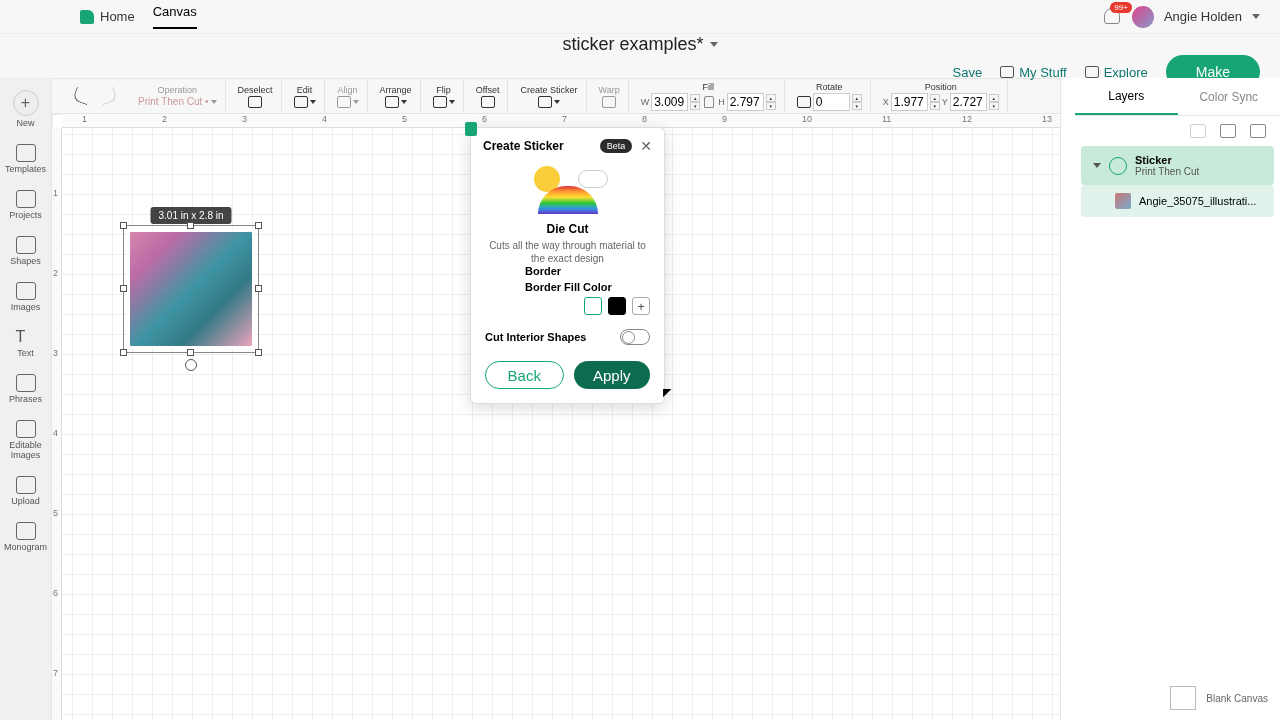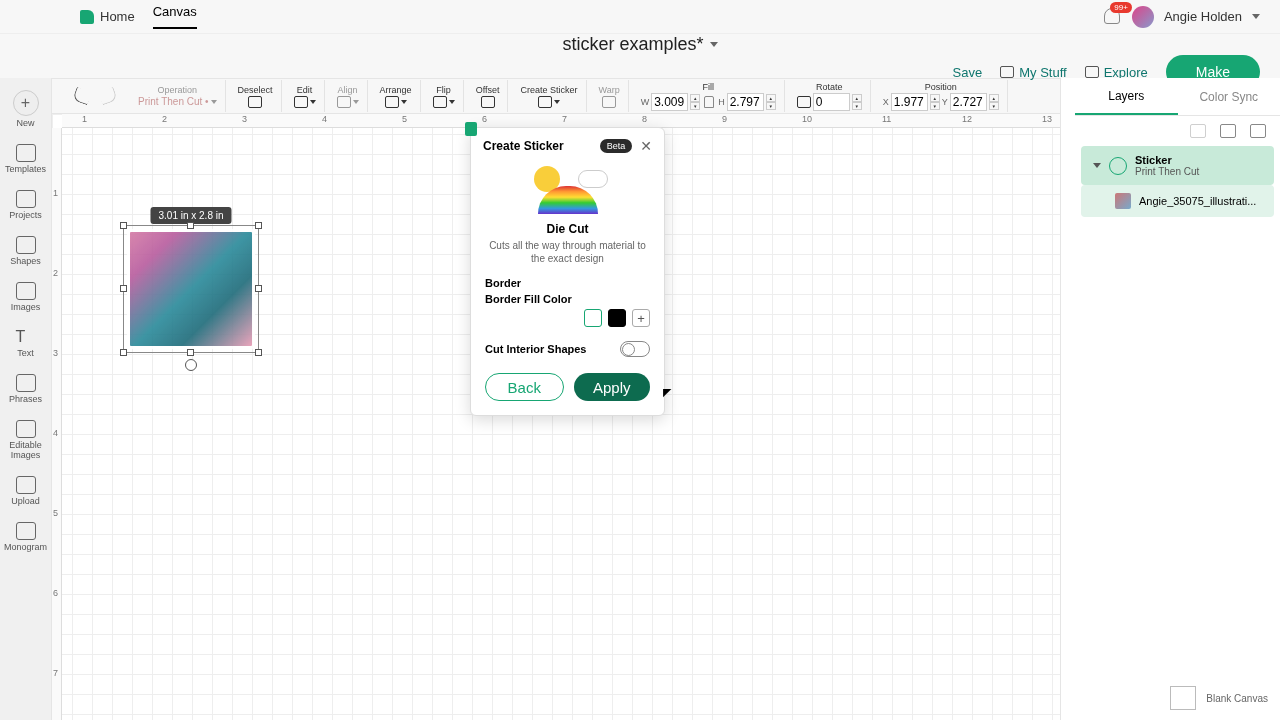--- a/index.html
+++ b/index.html
@@ -75,22 +75,22 @@
 .popup-head { display: flex; align-items: center; padding: 10px 12px; gap: 8px; }
 .popup-title { font-size: 12px; font-weight: 600; }
 .beta { background: #2b2b2b; color: #fff; font-size: 9px; padding: 2px 7px; border-radius: 8px; margin-left: auto; }
 .close-x { font-size: 14px; color: #666; cursor: pointer; }
 .popup-body { padding: 0 14px 14px; text-align: center; }
 .preview { width: 80px; height: 50px; margin: 0 auto 8px; position: relative; }
 .preview .cloud { position: absolute; right: 0; top: 6px; width: 30px; height: 18px; background: #fff; border: 1px solid #ccc; border-radius: 10px; }
 .preview .sun { position: absolute; left: 6px; top: 2px; width: 26px; height: 26px; background: #f9ce3a; border-radius: 50%; }
 .preview .rainbow { position: absolute; left: 10px; bottom: 0; width: 60px; height: 28px; border-radius: 30px 30px 0 0; background: linear-gradient(#d33,#f93,#fd3,#3c3,#39d,#63c); }
 .cut-title { font-size: 12px; font-weight: 600; margin-bottom: 3px; }
-.cut-desc { font-size: 10px; color: #666; line-height: 1.3; margin-bottom: 12px; }
-.field-lbl { font-size: 11px; font-weight: 600; text-align: left; margin-bottom: 4px; }
+.cut-desc { font-size: 10px; color: #666; line-height: 1.3; }
+.field-lbl { font-size: 11px; font-weight: 600; text-align: left; margin-bottom: 4px; margin-left: 40px; }
 .dropdown { width: 100%; height: 28px; border: 1px solid #ccc; border-radius: 4px; display: flex; align-items: center; padding: 0 8px; font-size: 11px; justify-content: space-between; margin-bottom: 12px; }
 .color-row { display: flex; align-items: center; gap: 6px; margin-bottom: 14px; }
 .swatch { width: 18px; height: 18px; border: 1.5px solid #17a673; border-radius: 3px; background: #fff; }
 .swatch.black { background: #000; border-color: #000; }
 .add-swatch { width: 18px; height: 18px; border: 1px solid #aaa; border-radius: 3px; display: flex; align-items: center; justify-content: center; font-size: 13px; color: #555; }
 .toggle-row { display: flex; align-items: center; justify-content: space-between; margin-bottom: 16px; }
 .toggle { width: 30px; height: 16px; border: 1.5px solid #888; border-radius: 10px; position: relative; }
 .toggle::after { content: ''; position: absolute; left: 1px; top: 1px; width: 11px; height: 11px; border: 1.5px solid #888; border-radius: 50%; background: #fff; }
 .btn-row { display: flex; gap: 10px; }
 .btn { flex: 1; height: 28px; border-radius: 14px; font-size: 15px; font-weight: 500; display: flex; align-items: center; justify-content: center; }

